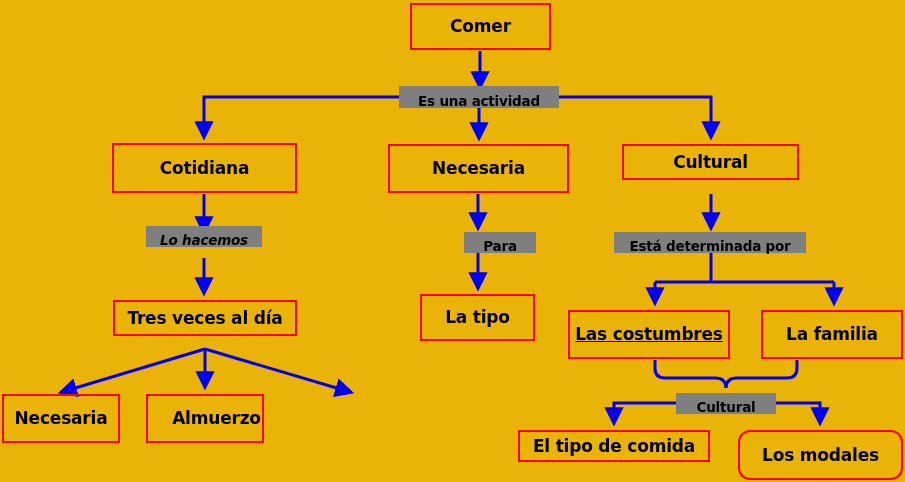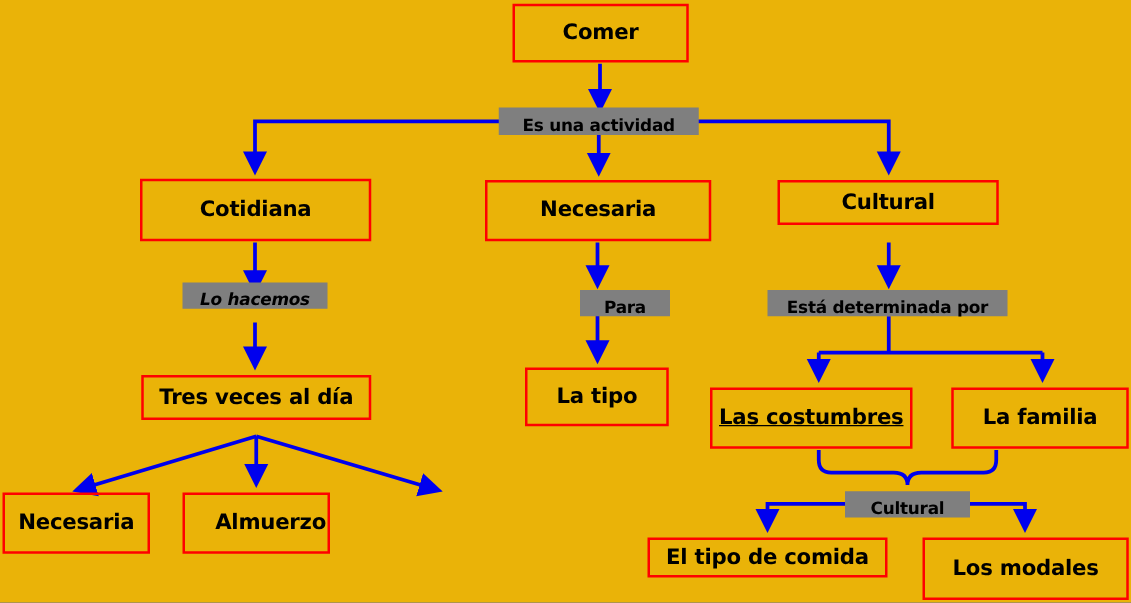--- a/index.html
+++ b/index.html
@@ -141,21 +141,21 @@
 
   <div class="node" style="left:146px; top:394px; width:118px; height:49px;padding-left:23px;">
     <span>Almuerzo</span>
   </div>
 
 
   <div class="node" style="left:518px; top:430px; width:192px; height:32px;">
     <span>El tipo de comida</span>
   </div>
 
-  <div class="node" style="left:738px; top:430px; width:165px; height:50px;">
+  <div class="node" style="left:738px; top:430px; width:165px; height:50px;border-radius:12px;">
     <span>Los modales</span>
   </div>
 
   <div class="linklabel" style="left:399px; top:86px; width:160px; height:22px;">
     <span>Es una actividad</span>
   </div>
 
   <div class="linklabel" style="left:146px; top:226px; width:116px; height:21px;font-style:italic;">
     <span>Lo hacemos</span>
   </div>

